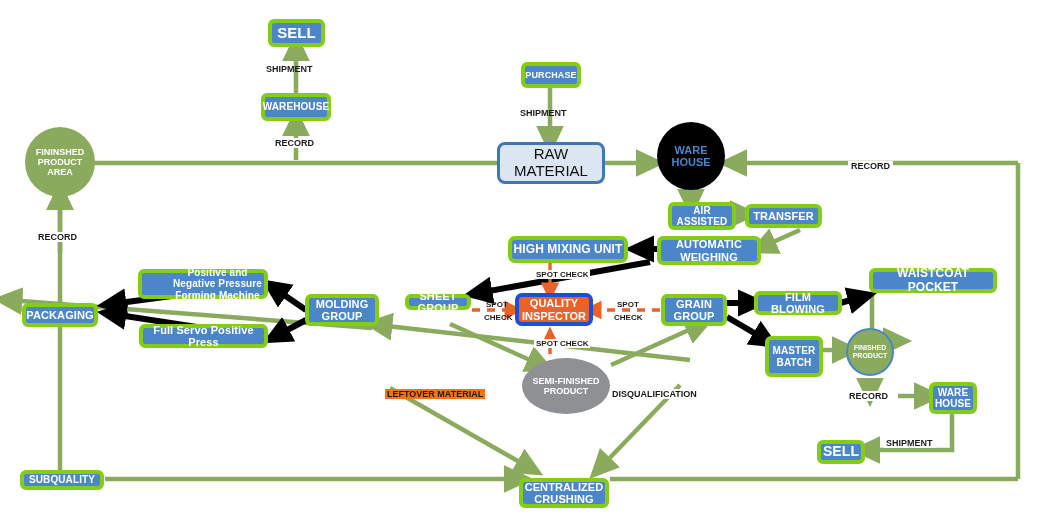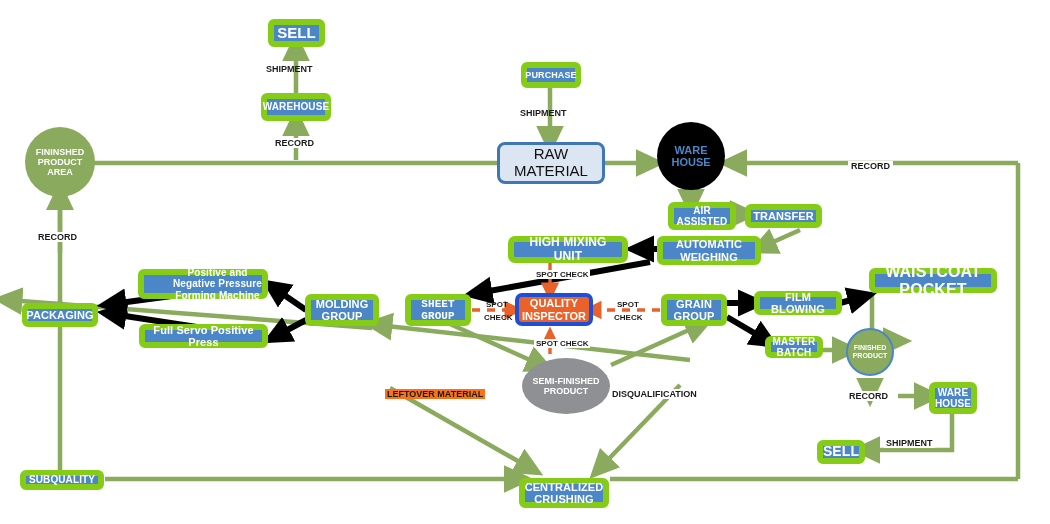--- a/index.html
+++ b/index.html
@@ -4,21 +4,21 @@
 <style>
   html,body{margin:0;padding:0;background:#ffffff;}
   body{font-family:"Liberation Sans", sans-serif;}
   #stage{position:relative;width:1050px;height:524px;background:#fff;overflow:hidden;}
   #edges{position:absolute;left:0;top:0;width:1050px;height:524px;}
 
   .node{position:absolute;box-sizing:border-box;display:flex;align-items:center;
         justify-content:center;text-align:center;line-height:1.12;z-index:3;}
 
   
-  .bx{background:#4a86c8;border:6px solid #84cc16;border-radius:6px;color:#ffffff;
+  .bx{background:#4a86c8;border:4px solid #84cc16;border-radius:6px;color:#ffffff;
       font-weight:bold;letter-spacing:.1px;}
   
   .bx-raw{background:#dce6f2;border:3px solid #3f77b4;border-radius:8px;color:#111;
       font-weight:normal;}
   
   .bx-orange{background:#e8622a;border:4px solid #1d4ed8;border-radius:7px;color:#fff;
       font-weight:bold;}
   
   .circ{border-radius:50%;}
   .c-green{background:#8aab5d;color:#ffffff;font-weight:bold;}
@@ -135,41 +135,41 @@
   <div class="node circ c-black" style="left:657px;top:122px;width:68px;height:68px;font-size:11px;">WARE HOUSE</div>
 
   <div class="node bx" style="left:658px;top:202px;width:68px;height:28px;font-size:10px;margin-left:10px;">AIR ASSISTED</div>
 
   <div class="node bx" style="left:745px;top:204px;width:77px;height:24px;font-size:11px;">TRANSFER</div>
 
   <div class="node bx" style="left:657px;top:236px;width:104px;height:29px;font-size:11px;">AUTOMATIC WEIGHING</div>
 
   <div class="node bx" style="left:508px;top:236px;width:120px;height:27px;font-size:12px;border-radius:7px;">HIGH MIXING UNIT</div>
 
-  <div class="node bx" style="left:405px;top:294px;width:66px;height:32px;font-size:11px;font-family:Liberation Mono, monospace;">SHEET GROUP</div>
+  <div class="node bx" style="left:405px;top:294px;width:66px;height:16px;font-size:11px;">SHEET GROUP</div>
 
   <div class="node bx-orange" style="left:515px;top:293px;width:78px;height:33px;font-size:11px;">QUALITY INSPECTOR</div>
 
   <div class="node bx" style="left:661px;top:294px;width:66px;height:32px;font-size:11px;">GRAIN GROUP</div>
 
   <div class="node bx" style="left:305px;top:294px;width:74px;height:32px;font-size:11px;">MOLDING GROUP</div>
 
   <div class="node bx" style="left:138px;top:269px;width:130px;height:30px;font-size:10px;padding-left:29px;">Positive and Negative Pressure Forming Machine</div>
 
   <div class="node bx" style="left:139px;top:324px;width:129px;height:24px;font-size:11px;">Full Servo Positive Press</div>
 
   <div class="node bx" style="left:22px;top:303px;width:76px;height:24px;font-size:11px;">PACKAGING</div>
 
   <div class="node c-gray" style="left:522px;top:358px;width:88px;height:56px;font-size:9px;">SEMI-FINISHED PRODUCT</div>
 
   <div class="node bx" style="left:754px;top:291px;width:88px;height:24px;font-size:11px;">FILM BLOWING</div>
 
-  <div class="node bx" style="left:869px;top:268px;width:128px;height:25px;font-size:16px;">WAISTCOAT POCKET</div>
-
-  <div class="node bx" style="left:765px;top:336px;width:58px;height:22px;font-size:10px;">MASTER BATCH</div>
+  <div class="node bx" style="left:869px;top:268px;width:128px;height:25px;font-size:12px;">WAISTCOAT POCKET</div>
+
+  <div class="node bx" style="left:765px;top:336px;width:58px;height:41px;font-size:10px;">MASTER BATCH</div>
 
   <div class="node circ c-green-b" style="left:846px;top:328px;width:48px;height:48px;font-size:7px;">FINISHED PRODUCT</div>
 
   <div class="node bx" style="left:929px;top:382px;width:48px;height:32px;font-size:10px;">WARE HOUSE</div>
 
   <div class="node bx" style="left:817px;top:440px;width:48px;height:24px;font-size:14px;">SELL</div>
 
   <div class="node bx" style="left:20px;top:470px;width:84px;height:20px;font-size:10px;">SUBQUALITY</div>
 
   <div class="node bx" style="left:519px;top:466px;width:90px;height:30px;font-size:11px;margin-top:12px;">CENTRALIZED CRUSHING</div>

